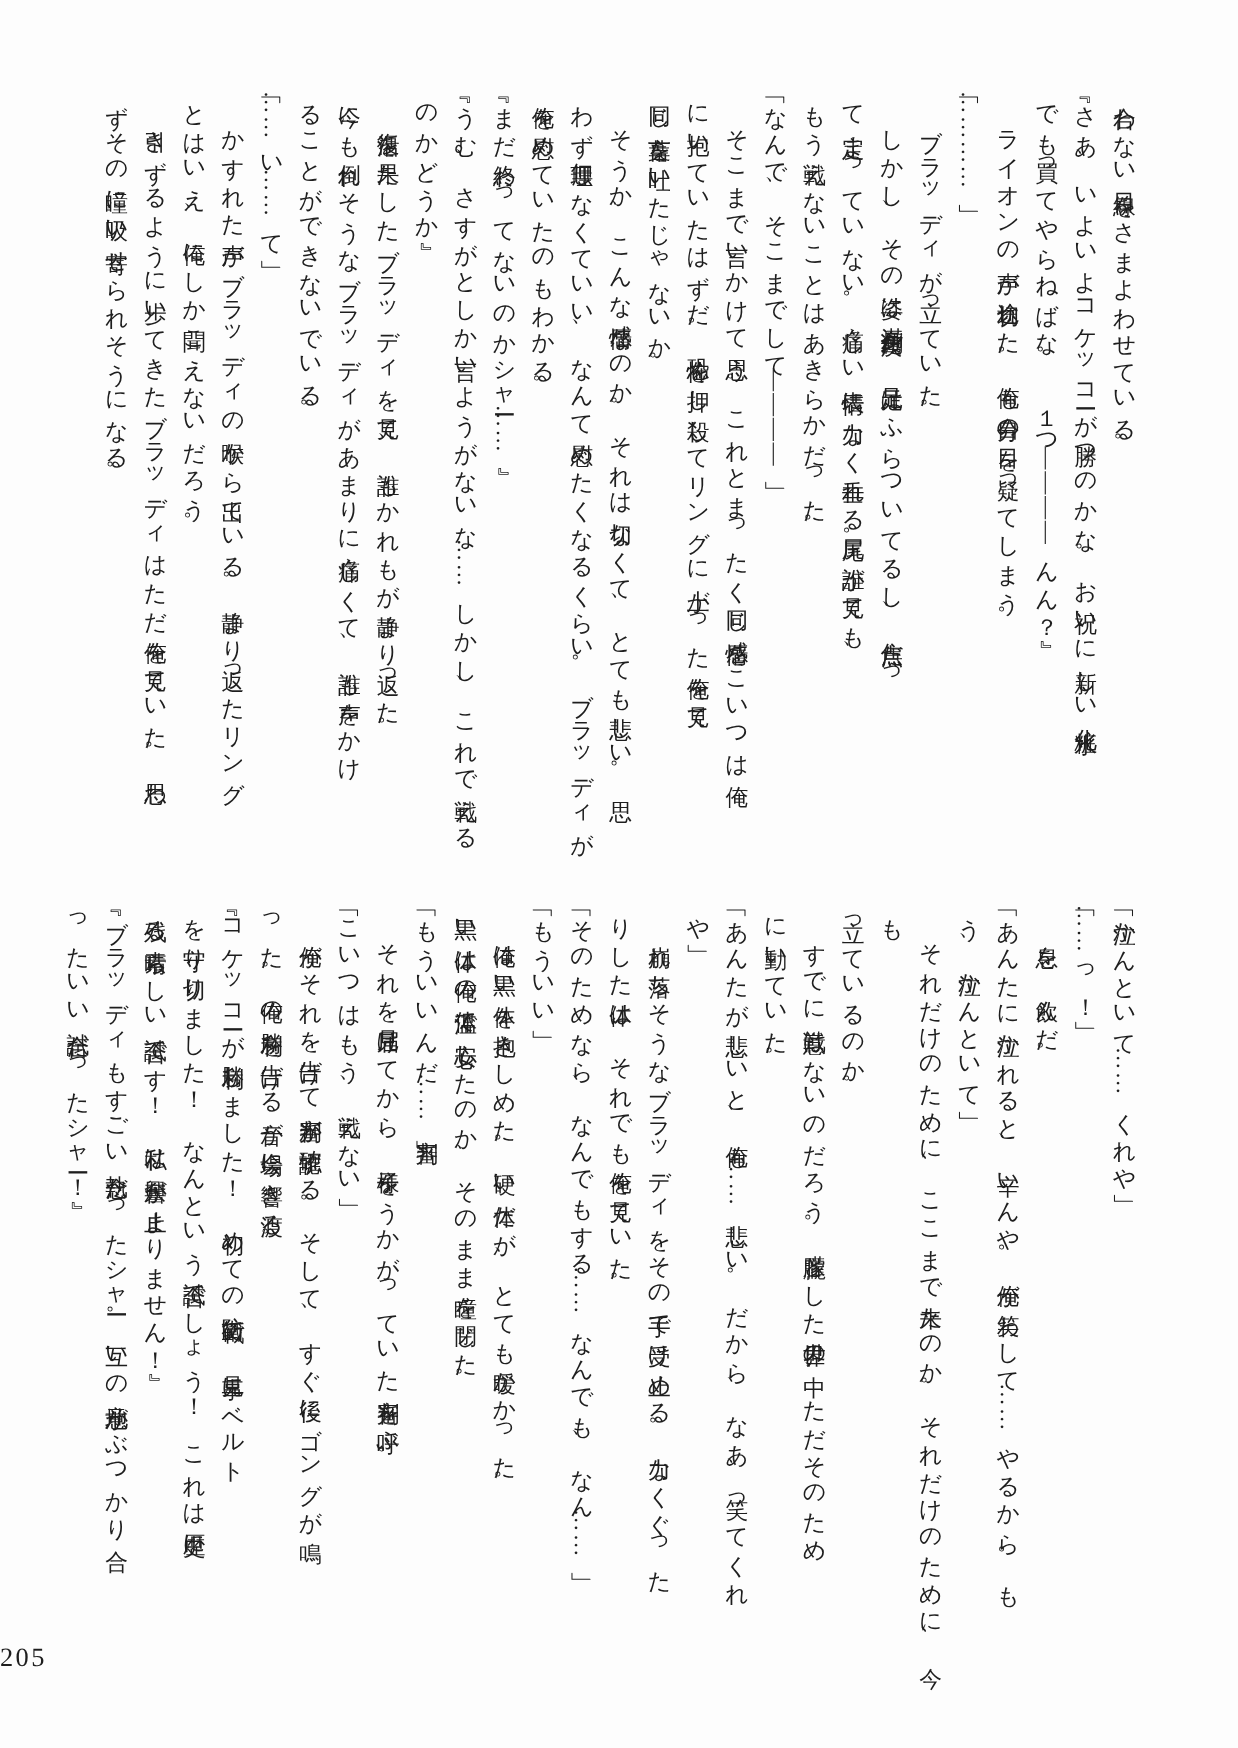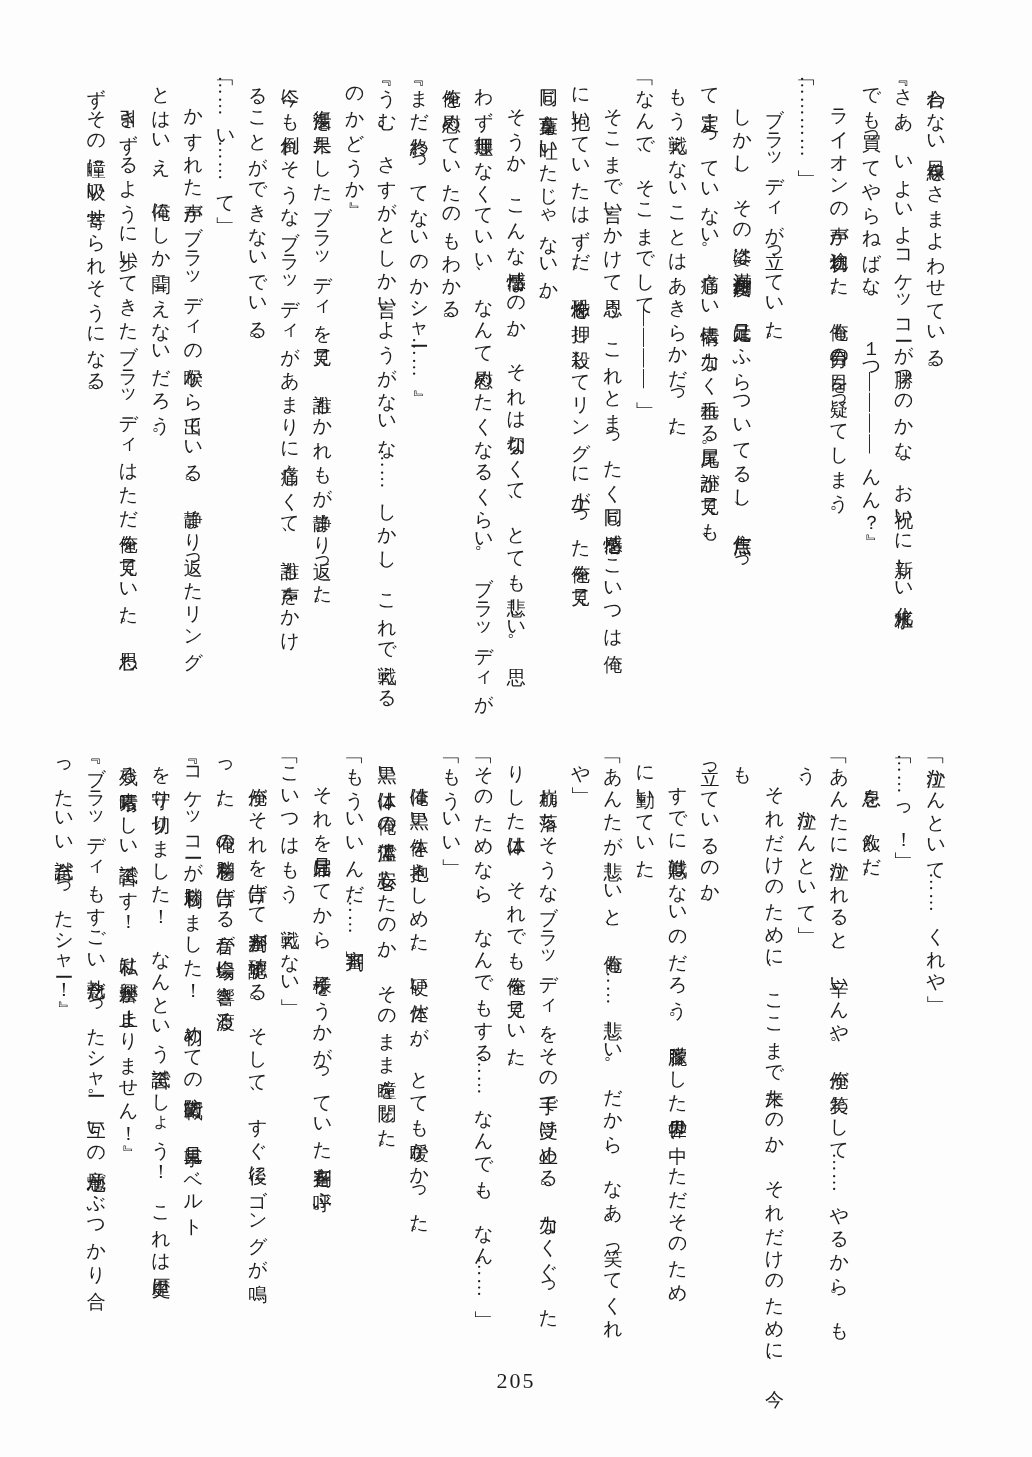--- a/index.html
+++ b/index.html
@@ -32,21 +32,20 @@
     margin: 0;
     padding: 0;
     height: 100%;
   }
   .vline.indent { text-indent: 20.7px; }
   .page-number {
     position: absolute;
     top: 1368px;
     left: 0;
     right: 0;
-    text-align: center;
     font-size: 22px;
     letter-spacing: 2px;
     color: #1e1e1e;
   }
 </style>
 </head>
 <body>
 
 <div class="page">
 

